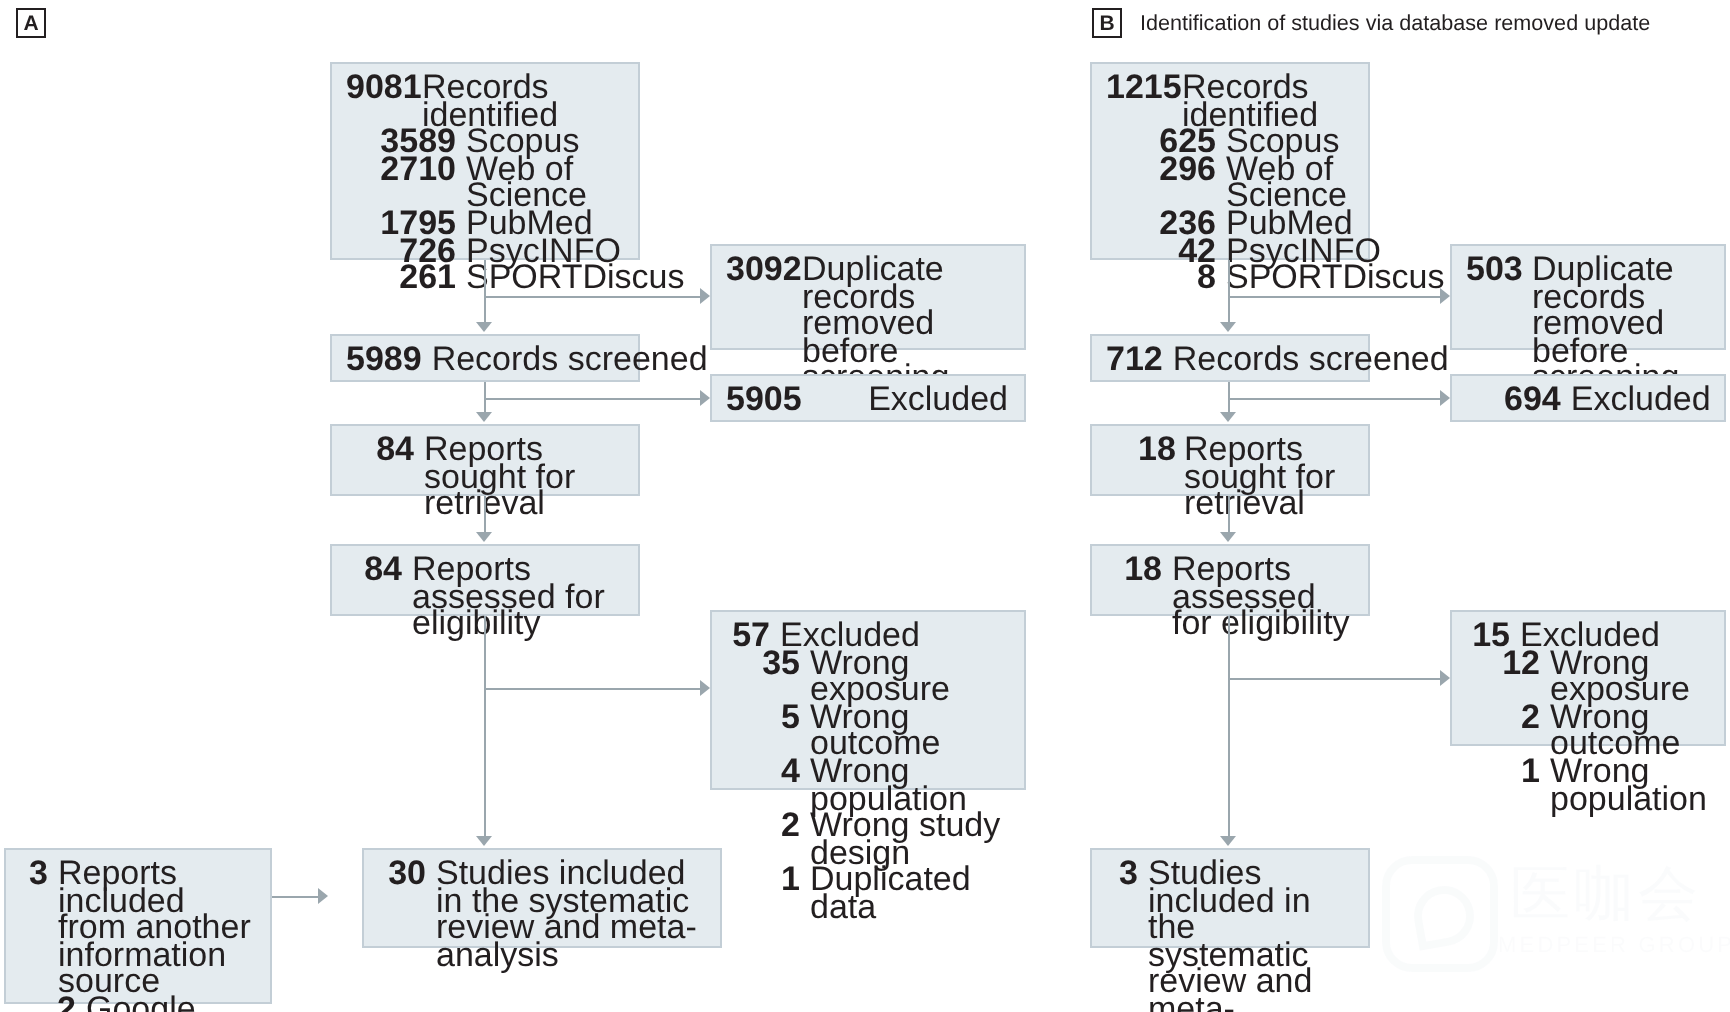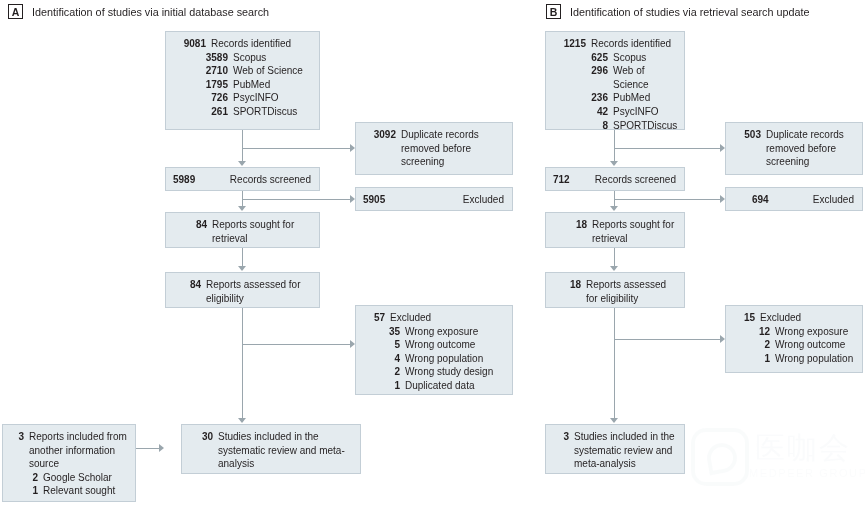--- a/index.html
+++ b/index.html
@@ -19,21 +19,21 @@
   }
   .panel-title{font-size:10.8px;color:#231f20;white-space:nowrap;}
 
   
   .box{
     position:absolute;box-sizing:border-box;
     background:#e4ebef;border:1px solid #c3ced6;
     padding:5px 8px 5px 7px;
   }
   
-  .row{display:flex;align-items:flex-start;font-size:10px;line-height:13.6px;}
+  .row{display:flex;align-items:flex-start;font-size:17px;line-height:13.6px;}
   .row .num{
     font-weight:bold;text-align:right;flex:0 0 auto;
     padding-right:5px;white-space:nowrap;
   }
   .row .lab{flex:1 1 auto;}
   .row.indent .num{font-weight:bold;}
 
   
   .box.solo .row{justify-content:space-between;}
 
@@ -75,21 +75,20 @@
     color:#f2f5f7;letter-spacing:1.6px;white-space:nowrap;
   }
 </style>
 </head>
 <body>
 
 <div id="stage">
 
   <div class="panel-head" style="left:8px;top:4px;">
     <div class="panel-letter">A</div>
-    <div class="panel-title">Identification of studies via initial database search</div>
   </div>
 
   <div class="box" id="a-identified" style="left:165px;top:31px;width:155px;height:99px;">
     <div class="row">
         <span class="num" style="width:33px">9081</span>
         <span class="lab">Records identified</span>
       </div>
     <div class="row indent">
         <span class="num" style="width:55px">3589</span>
         <span class="lab">Scopus</span>
@@ -212,21 +211,21 @@
   <div class="vline" style="left:242px;top:308px;height:111px;"></div>
   <div class="arrow-d" style="left:238px;top:418px;"></div>
   <div class="hline" style="left:242px;top:344px;width:109px;"></div>
   <div class="arrow-r" style="left:350px;top:340px;"></div>
 
   <div class="hline" style="left:136px;top:448px;width:25px;"></div>
   <div class="arrow-r" style="left:159px;top:444px;"></div>
 
   <div class="panel-head" style="left:546px;top:4px;">
     <div class="panel-letter">B</div>
-    <div class="panel-title">Identification of studies via retrieval search update</div>
+    <div class="panel-title">Identification of studies via database removed update</div>
   </div>
 
   <div class="box" id="b-identified" style="left:545px;top:31px;width:140px;height:99px;">
     <div class="row">
         <span class="num" style="width:33px">1215</span>
         <span class="lab">Records identified</span>
       </div>
     <div class="row indent">
         <span class="num" style="width:55px">625</span>
         <span class="lab">Scopus</span>

